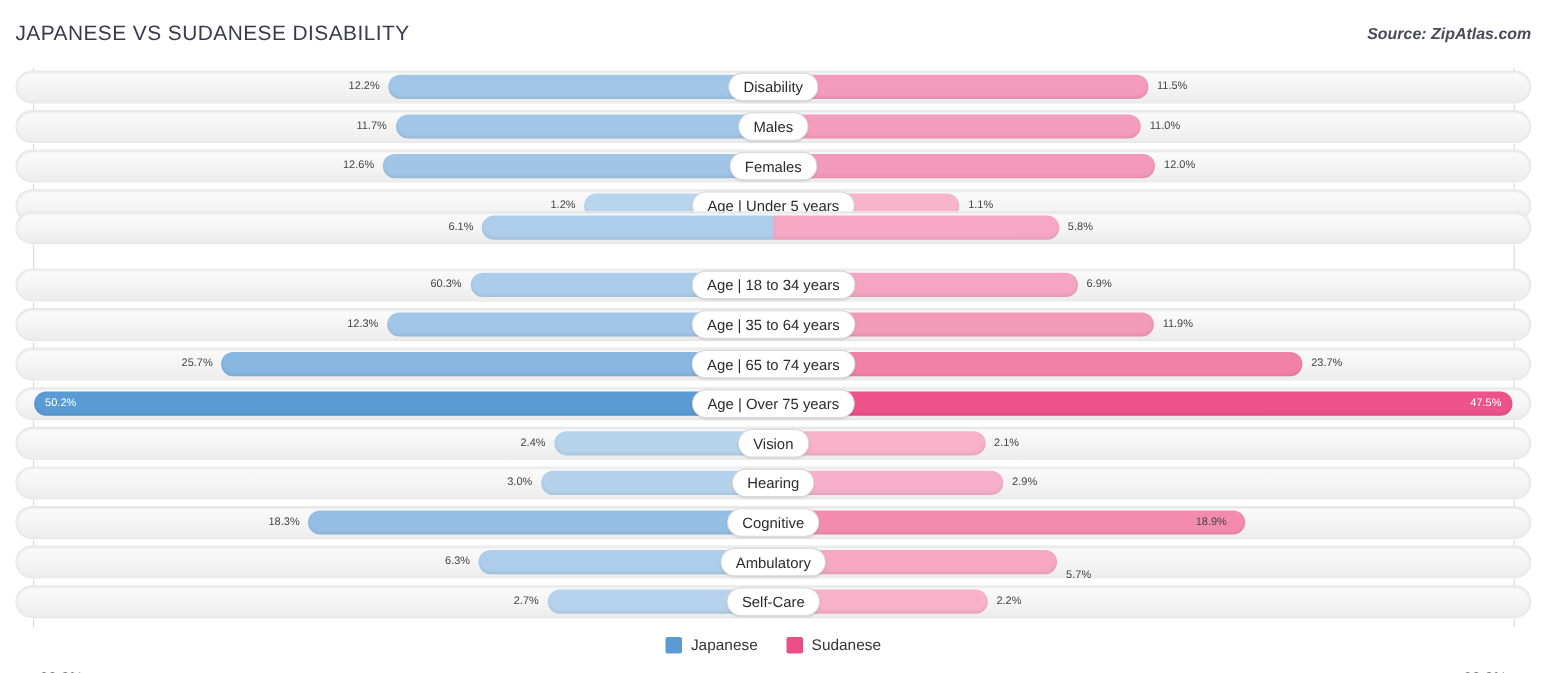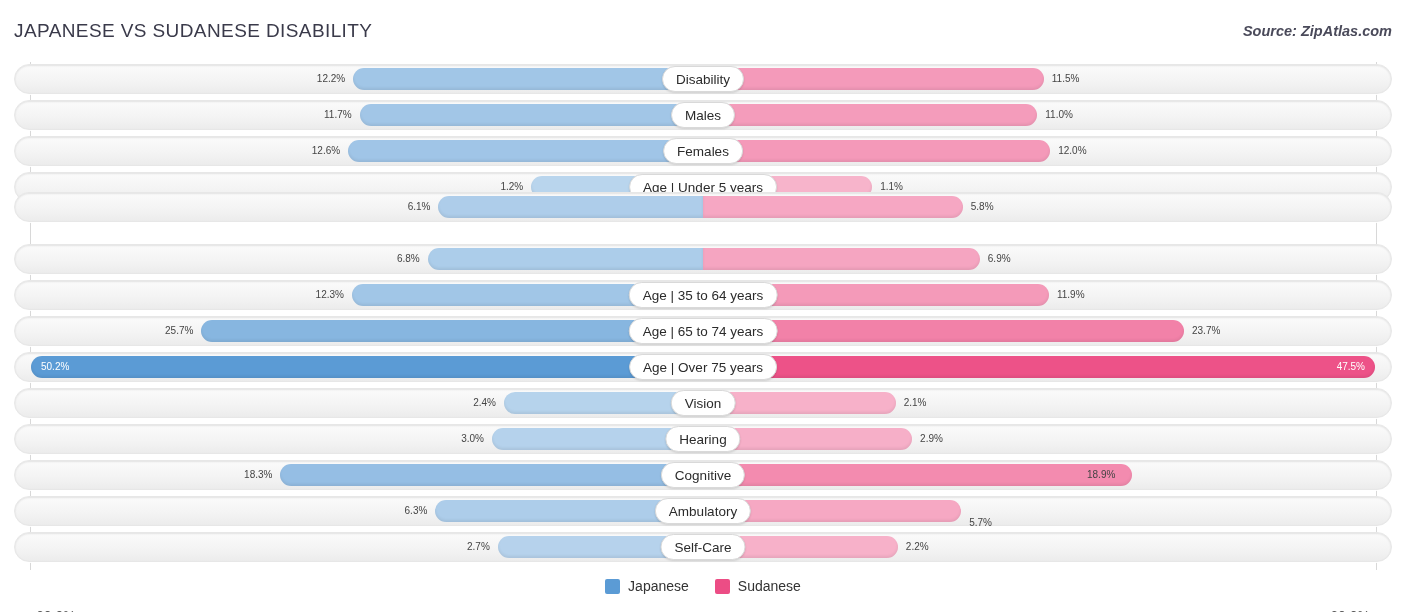--- a/index.html
+++ b/index.html
@@ -119,22 +119,23 @@
         <div class="track"></div>
         <div class="bar bar-left" style="left: 424.481px; width: 264.519px; background: rgb(174, 205, 234);"></div>
         <div class="bar bar-right" style="left: 689px; width: 259.783px; background: rgb(246, 167, 195);"></div>
         <div class="val val-left" style="left: 334.481px; width: 82px;">6.1%</div>
         <div class="val val-right" style="left: 956.783px;">5.8%</div>
       </div>
       <div class="row" style="top: 182px;">
         <div class="track"></div>
         <div class="bar bar-left" style="left: 413.695px; width: 275.305px; background: rgb(172, 205, 234);"></div>
         <div class="bar bar-right" style="left: 689px; width: 276.818px; background: rgb(245, 165, 193);"></div>
-        <div class="val val-left" style="left: 323.695px; width: 82px;">6.8%</div>
+        <div class="val val-left" style="left: 323.695px; width: 82px;">60.3%</div>
         <div class="val val-right" style="left: 973.818px;">6.9%</div>
+        <div class="pill">Age | 18 to 34 years</div>
       </div>
       <div class="row" style="top: 218px;">
         <div class="track"></div>
         <div class="bar bar-left" style="left: 337.954px; width: 351.046px; background: rgb(161, 198, 231);"></div>
         <div class="bar bar-right" style="left: 689px; width: 345.943px; background: rgb(244, 154, 185);"></div>
         <div class="val val-left" style="left: 247.954px; width: 82px;">12.3%</div>
         <div class="val val-right" style="left: 1042.94px;">11.9%</div>
         <div class="pill">Age | 35 to 64 years</div>
       </div>
       <div class="row" style="top: 254px;">

